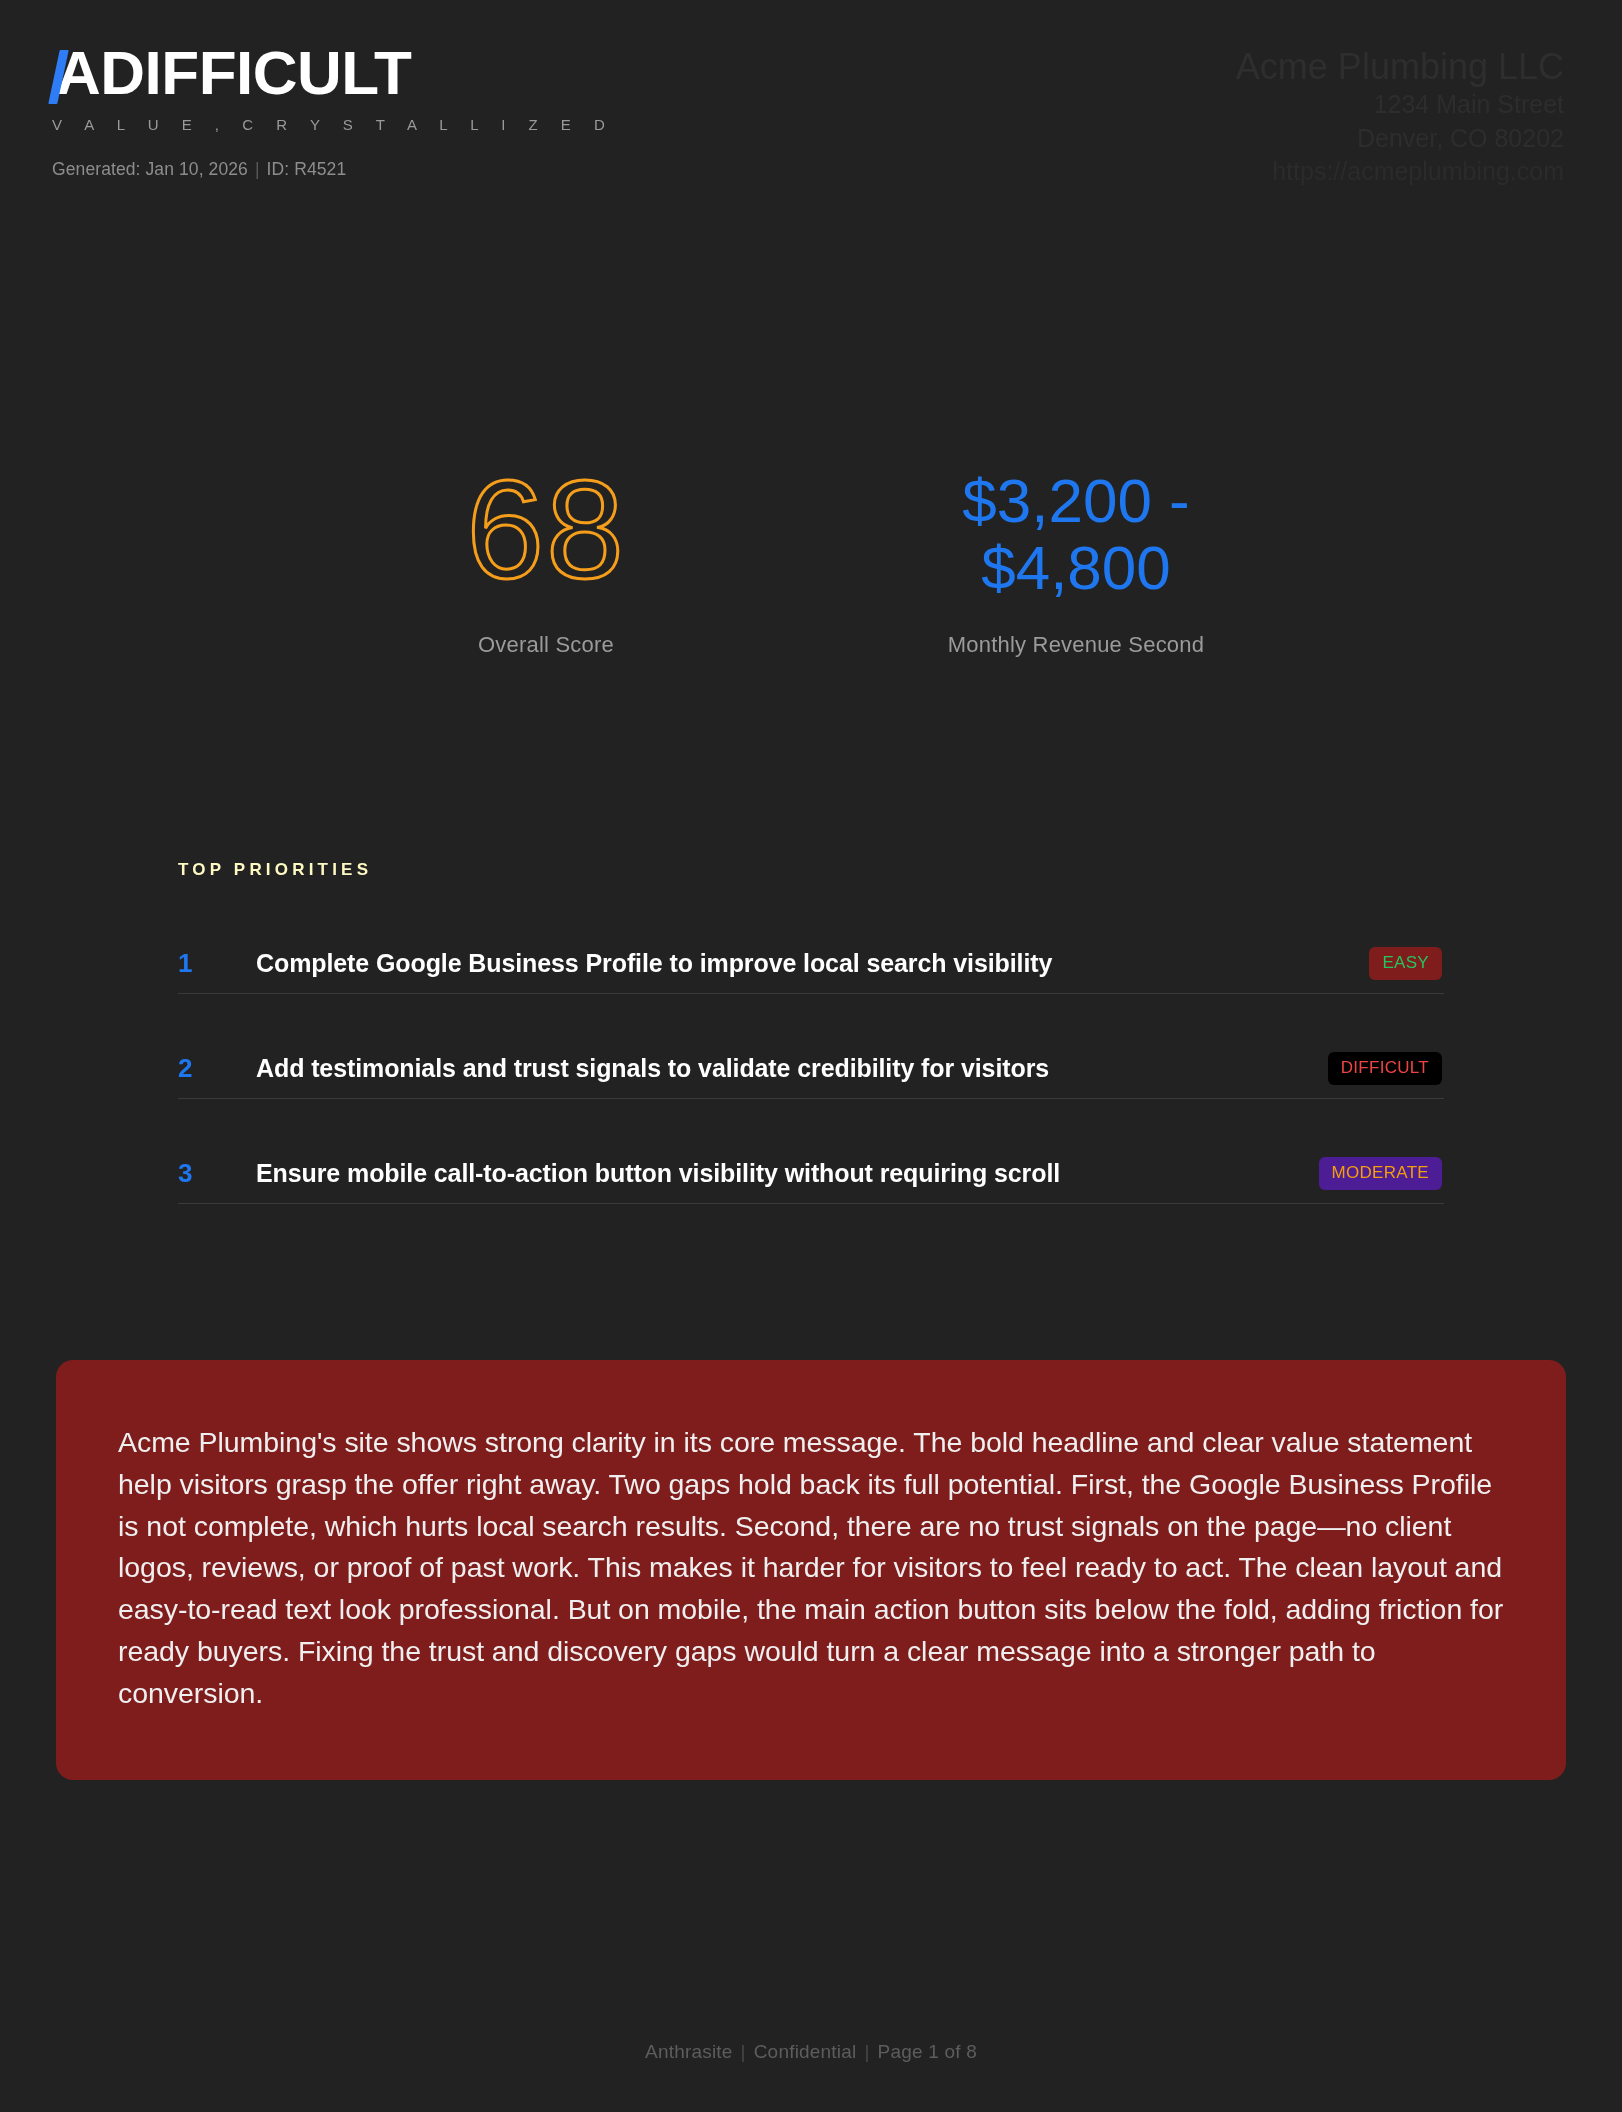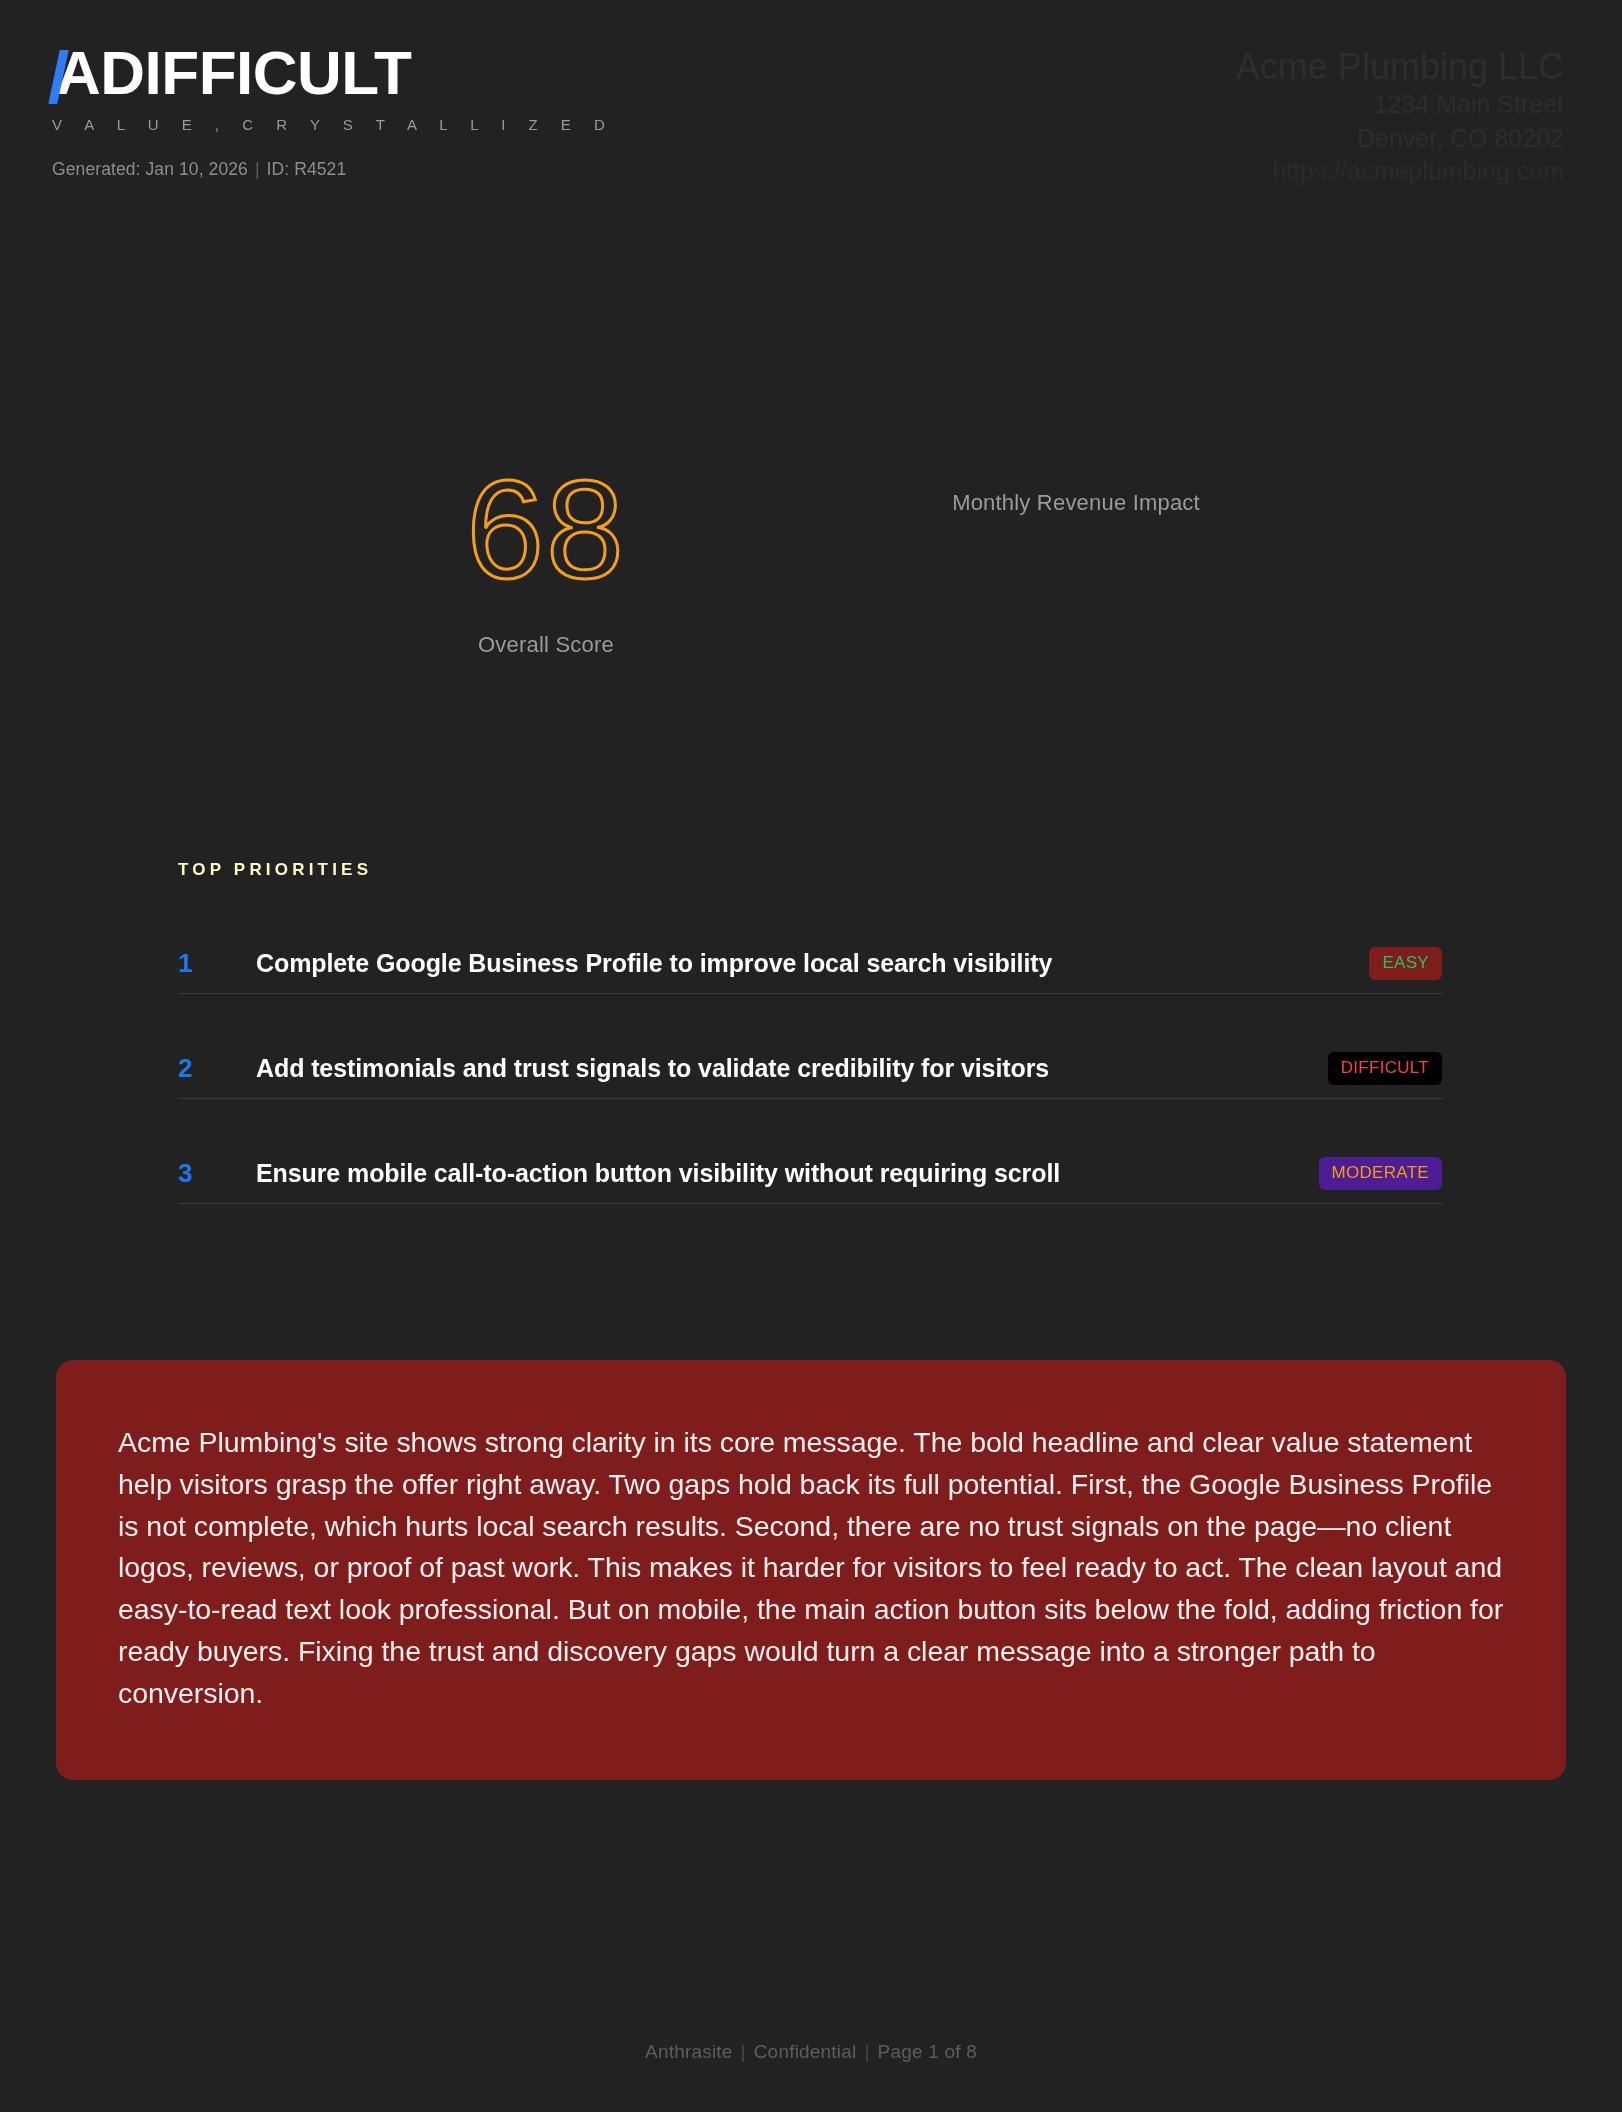--- a/index.html
+++ b/index.html
@@ -248,21 +248,25 @@
   </div>
 
   <div class="metrics">
 
     <div class="metric score">
       <div class="metric-score-value">68</div>
       <div class="metric-label">Overall Score</div>
     </div>
 
     <div class="metric revenue">
-      <div class="metric-label">Monthly Revenue Impact</div>
+      <div class="metric-money">
+        <div class="l1">$3,200 -</div>
+        <div class="l2">$4,800</div>
+      </div>
+      <div class="metric-label">Monthly Revenue Second</div>
     </div>
 
   </div>
 
   <div class="priorities">
     <div class="priorities-title">TOP PRIORITIES</div>
 
     <div class="prio-row">
       <div class="prio-num">1</div>
       <div class="prio-text">Complete Google Business Profile to improve local search visibility</div>

